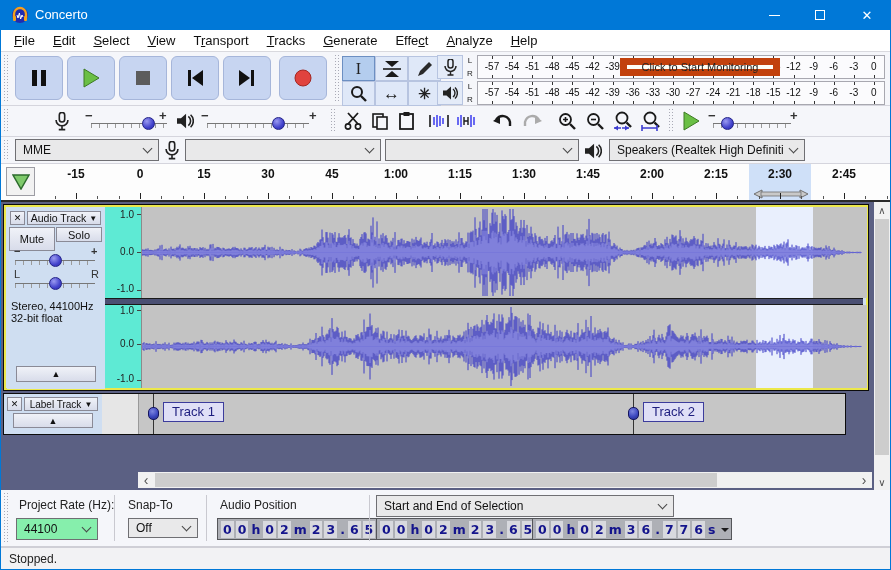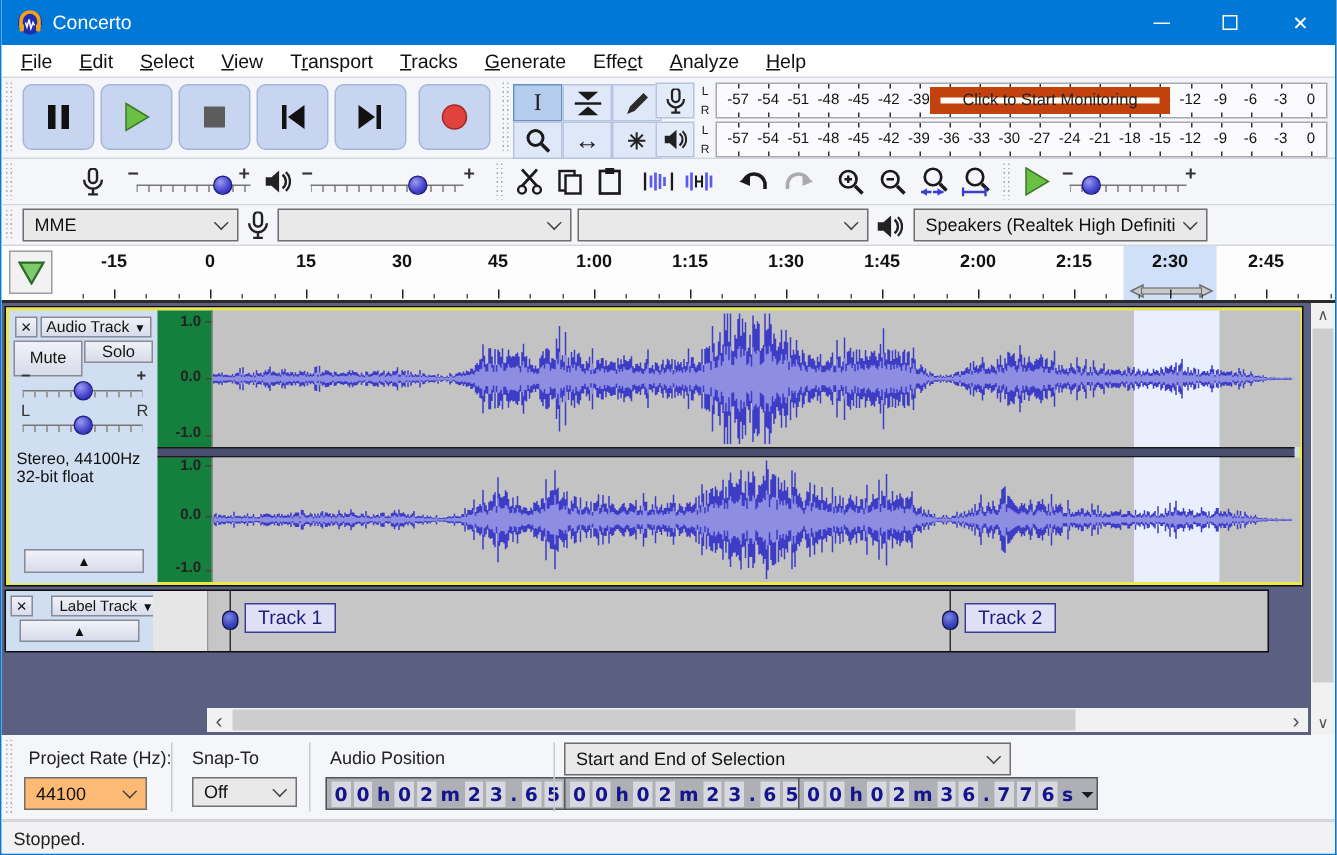--- a/index.html
+++ b/index.html
@@ -46,39 +46,39 @@
   .lr { position:absolute; left:28px; top:0; width:10px; height:26px; font-size:8px; color:#222; line-height:13px; text-align:center;}
   .mface { position:absolute; left:40px; right:0; top:1px; bottom:1px; background:#fbfbfd; border:1px solid #a8a8b0; }
   .mnum { position:absolute; top:5px; transform:translateX(-50%); font-size:10px; color:#111; }
   .mtickt { position:absolute; top:0; width:1px; height:3px; background:#333; }
   .mtickb { position:absolute; bottom:0; width:1px; height:3px; background:#333; }
   #monitor-overlay { position:absolute; left:142px; top:2px; width:160px; height:18px; background:#fdfdf5; border:7px solid #c2410c;
                      font-size:11px; color:#222; display:flex; align-items:center; justify-content:center; white-space:nowrap;}
 
   
   .combo { position:absolute; background:#e9e9ea; border:1px solid #6f6f73; font-size:12px; color:#111; display:flex; align-items:center; padding:0 7px; overflow:hidden; white-space:nowrap;}
-  .combo.white { background:#fdba74; }
+  .combo.white { background:#86efac; }
   .chev { position:absolute; right:7px; top:50%; width:7px; height:7px; margin-top:-5px; border-right:1.4px solid #464646; border-bottom:1.4px solid #464646; transform:rotate(45deg);}
 
   
   #timeline { position:absolute; top:164px; left:0; width:100%; height:38px; background:#fdfdfd; border-bottom:2px solid #2a2a2a;}
   #pinbtn { position:absolute; left:5px; top:3px; width:29px; height:29px; background:#f2f2f2; border:1px solid #9d9da4; display:flex; align-items:center; justify-content:center;}
   .tl-num { position:absolute; top:3px; transform:translateX(-50%); font-size:12px; font-weight:bold; color:#111; }
   .tl-major { position:absolute; bottom:1px; width:1px; height:6px; background:#222; }
   .tl-minor { position:absolute; bottom:1px; width:1px; height:3px; background:#555; }
   #tl-sel { position:absolute; left:748px; top:0; width:62px; height:36px; background:#cfe0f8; }
   #tl-arrow { position:absolute; left:752px; top:25px; width:56px; height:10px; }
 
   
   #trackarea { position:absolute; top:202px; left:0; width:100%; height:288px; background:#5b6083; }
   #audiotrack { position:absolute; left:2px; top:2px; width:866px; height:187px; background:#0c0c0c; }
   #audiotrack .selbox { position:absolute; inset:1px; border:2px solid #ece84a; background:#cfdef1;}
   #atpanel { position:absolute; left:1px; top:1px; width:98px; height:181px; background:#cfdef1; font-size:11px; color:#111;}
   .tsmall { position:absolute; background:linear-gradient(#f0f2f8,#d8dcea); border:1px solid #8a8a96; font-size:11px; color:#111; display:flex; align-items:center; justify-content:center;}
-  .vruler { position:absolute; width:37px; background:#15803d; border-right:1px solid #8b8b8b; font-size:10px; font-weight:bold; color:#222;}
+  .vruler { position:absolute; width:37px; background:#5eead4; border-right:1px solid #8b8b8b; font-size:10px; font-weight:normal; color:#222;}
   .vruler span { position:absolute; right:7px; }
   .vruler i { position:absolute; right:0; width:4px; height:1px; background:#444; }
   .wavebox { position:absolute; left:136px; width:725px; background:#c3c3c3; }
   .wave-sel { position:absolute; left:614px; width:57px; top:0; bottom:0; background:#e9effd; }
   .chdivider { position:absolute; left:99px; right:3px; top:91px; height:7px; background:#4a4f72; border-top:1px solid #191919; border-bottom:1px solid #191919;}
   #labeltrack { position:absolute; left:2px; top:191px; width:843px; height:42px; background:#0c0c0c;}
   #ltinner { position:absolute; inset:1px; background:#c6c6c6; }
   #ltpanel { position:absolute; left:0; top:0; width:98px; height:40px; background:#cfdef1; }
   #ltstrip { position:absolute; left:98px; top:0; width:37px; height:40px; background:#e6e6e6; border-right:1px solid #999; }
   .lmarker-stem { position:absolute; top:0; width:1px; height:40px; background:#333; }
@@ -633,21 +633,21 @@
         </div>
       </div>
     </div>
 
     <div id="labeltrack">
       <div id="ltinner">
         <div id="ltpanel">
           <div class="tsmall" style="left:3px;top:3px;width:15px;height:14px">
               <span style="font-size:9px">✕</span>
             </div>
-          <div class="tsmall" style="left:30px;top:3px;width:74px;height:14px">
+          <div class="tsmall" style="left:20px;top:3px;width:74px;height:14px">
             <span style="font-size:10px">Label Track</span>&nbsp;<span style="font-size:8px">▼</span>
           </div>
           <div class="tsmall" style="left:9px;top:19px;width:80px;height:15px">
               <span style="font-size:9px">▲</span>
             </div>
         </div>
         <div id="ltstrip"></div>
 
         <div class="lmarker-stem" style="left:149px"></div>
         <div class="lmarker-dot" style="left:144px;top:13px"></div>

